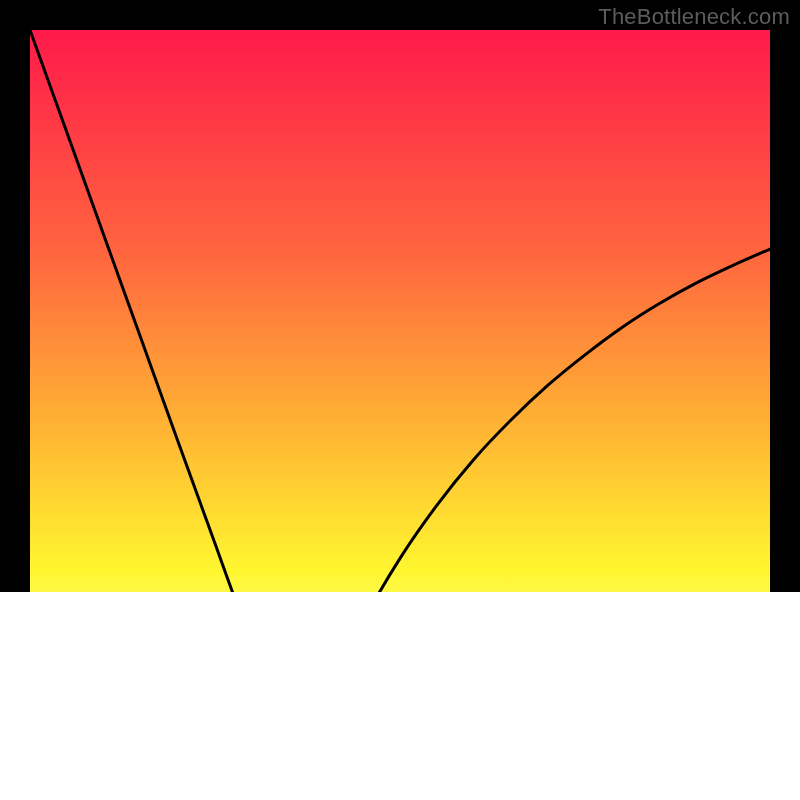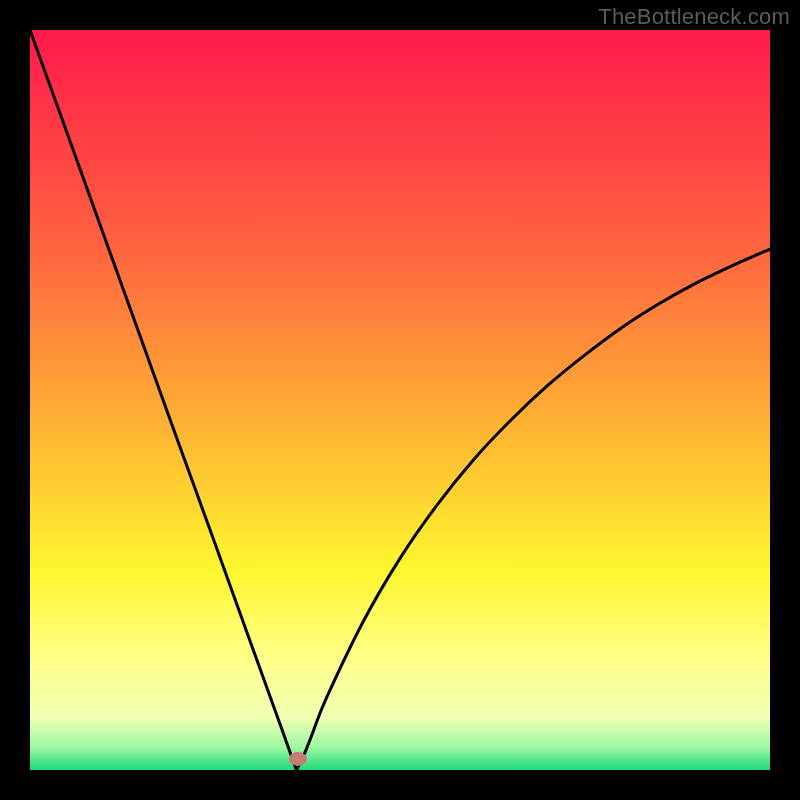--- a/index.html
+++ b/index.html
@@ -3,21 +3,21 @@
 <meta charset="utf-8">
 <style>
   body {
     margin: 0;
     padding: 0;
     background: #fff;
   }
   .chart-container {
     position: relative;
     width: 800px;
-    height: 800px;
+    height: 592px;
   }
   svg {
     display: block;
   }
   .attribution {
     position: absolute;
     top: 4px;
     right: 10px;
     font-family: Arial, Helvetica, sans-serif;
     font-size: 22px;

